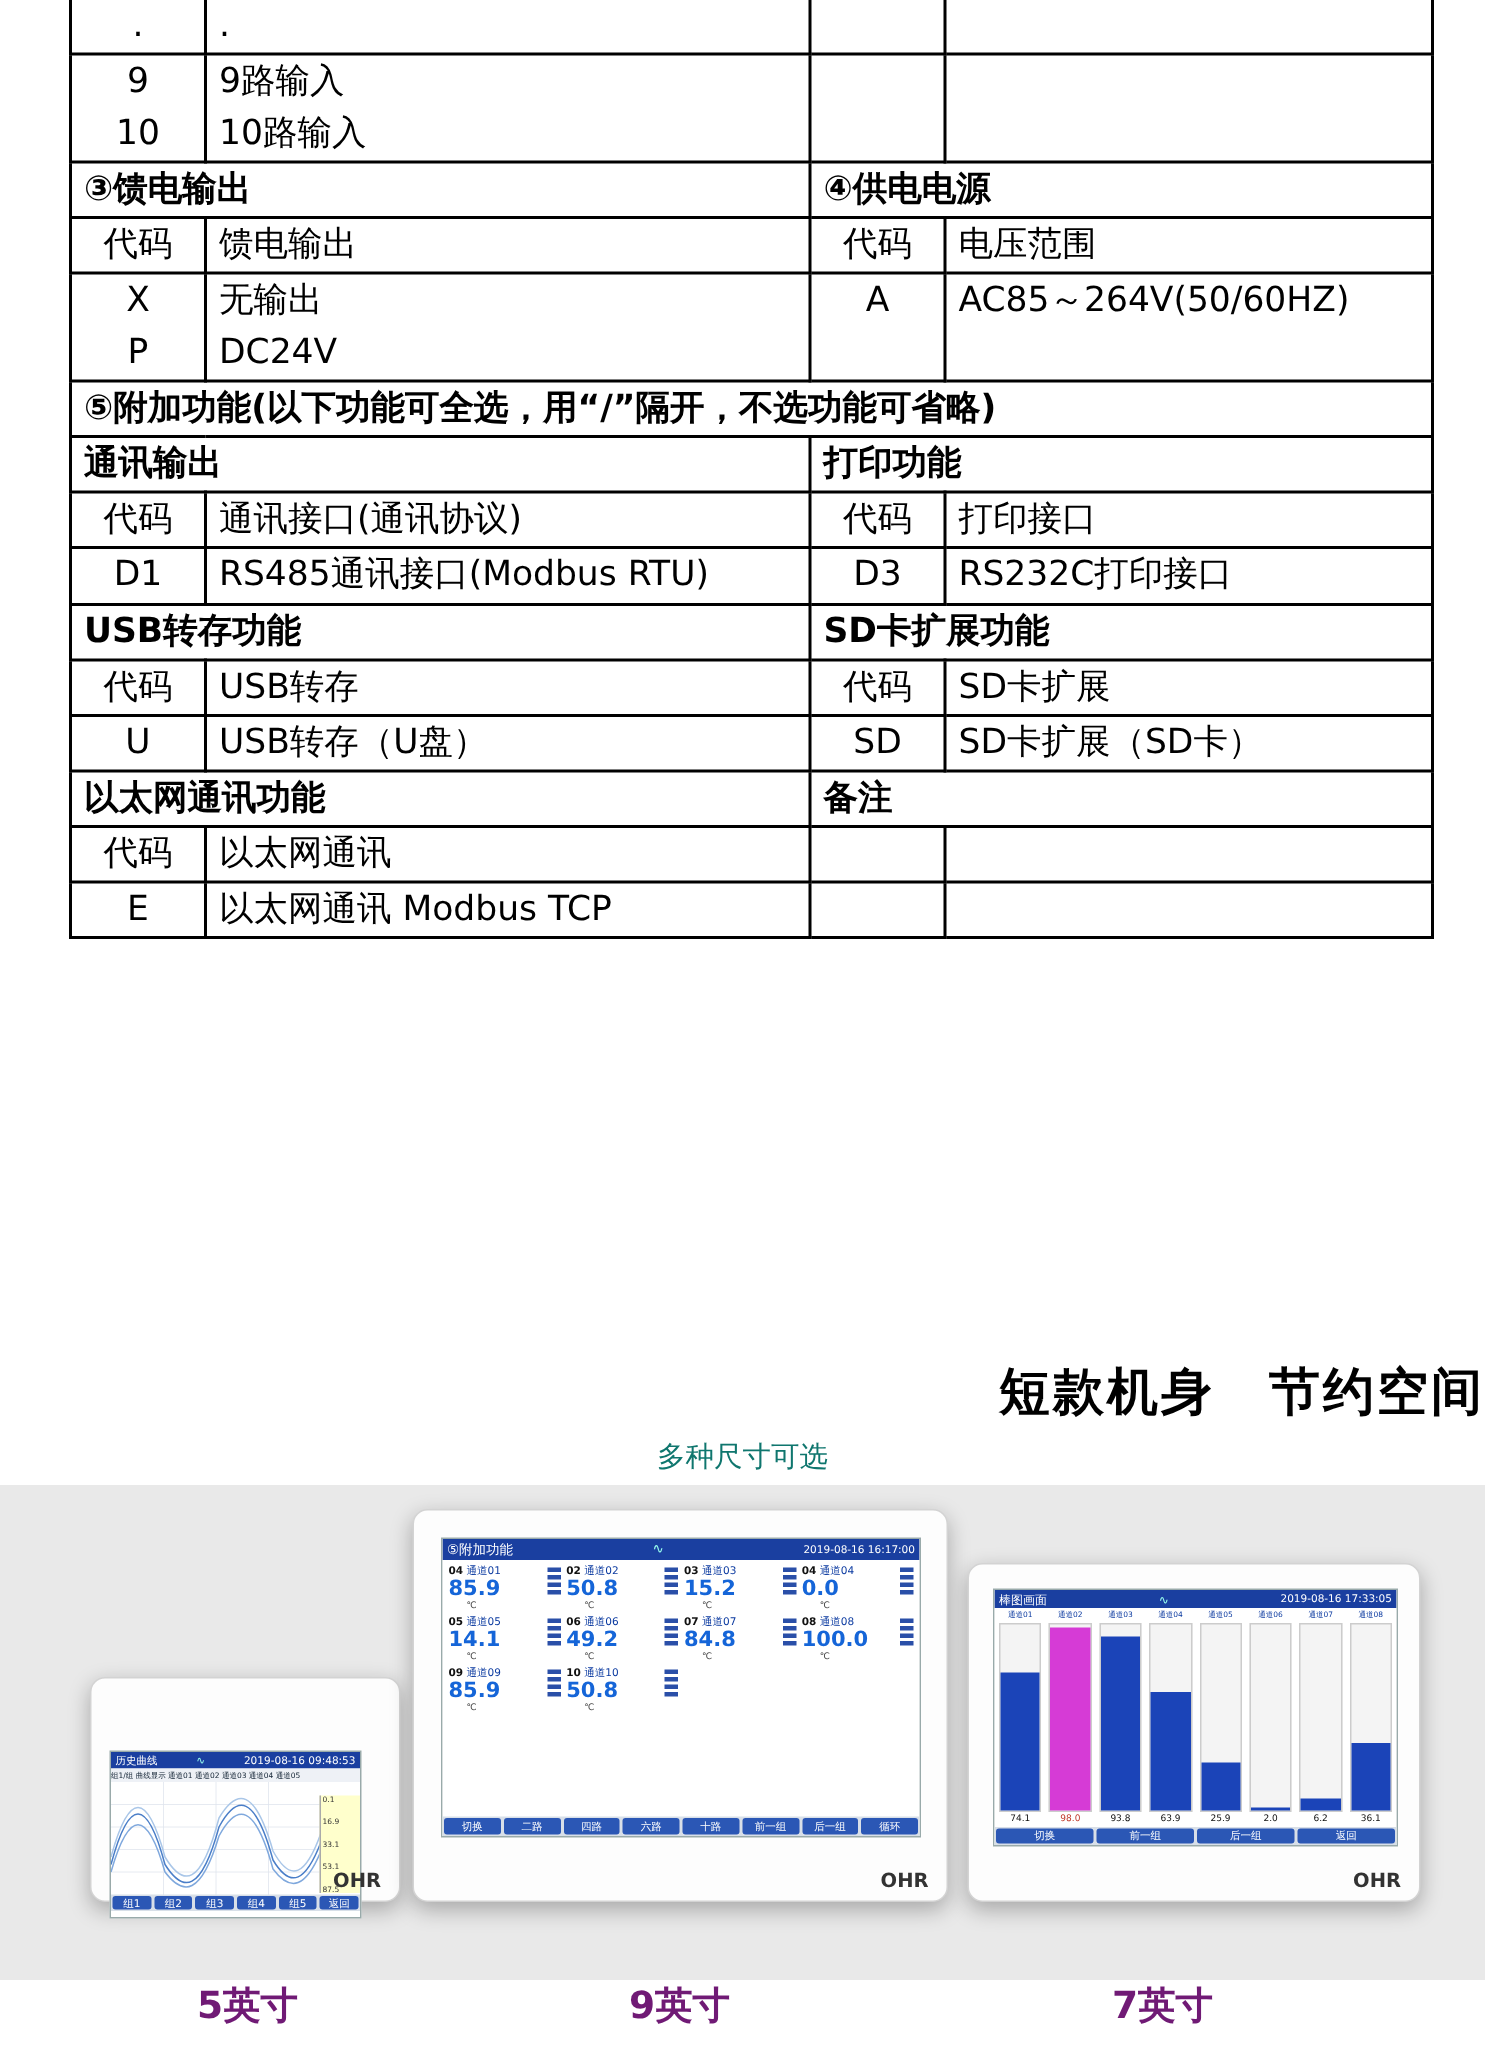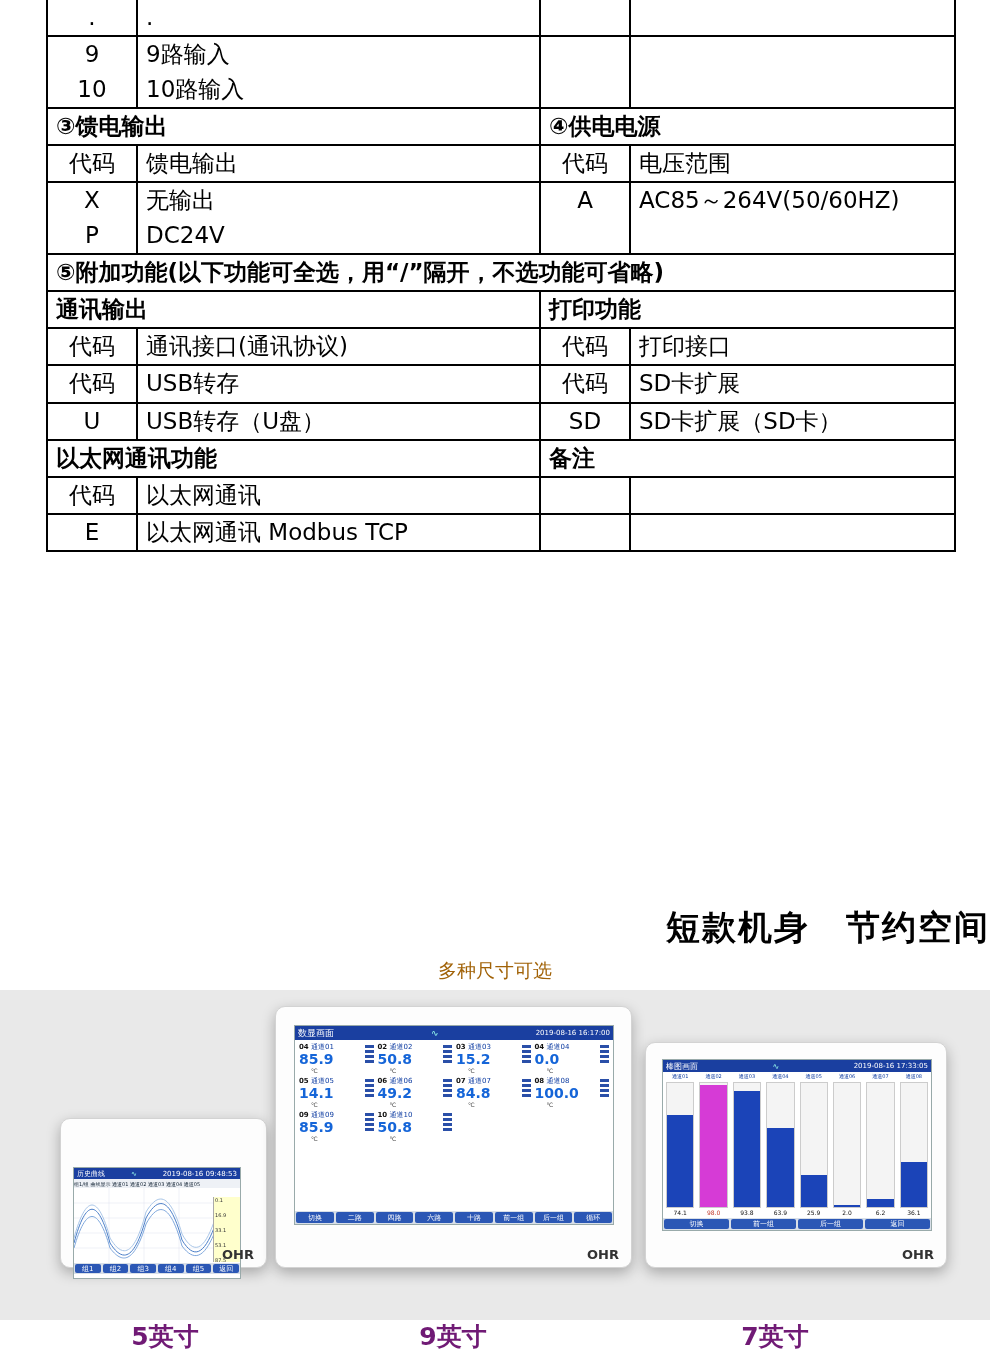--- a/index.html
+++ b/index.html
@@ -41,21 +41,21 @@
   }
   .remark .l2{margin-left:62px;display:block;}
 
   
   .big-title{
     position:absolute;top:905px;left:0;width:990px;text-align:right;
     font-size:34px;font-weight:bold;letter-spacing:2px;
   }
   .sub-title{
     position:absolute;top:958px;left:0;width:990px;text-align:center;
-    font-size:19px;color:#a16207;
+    font-size:19px;color:#0f766e;
   }
 
   
   .photo-area{
     position:absolute;left:0;top:990px;width:990px;height:330px;
     background:#e9e9e9;
   }
   .device{
     position:absolute;
     background:#fdfdfd;
@@ -180,21 +180,31 @@
       <tr>
         <td class="hdr" colspan="2">通讯输出</td>
         <td class="hdr" colspan="2">打印功能</td>
       </tr>
       <tr>
         <td class="c-code center">代码</td>
         <td class="c-desc">通讯接口(通讯协议)</td>
         <td class="c-code center">代码</td>
         <td>打印接口</td>
       </tr>
-
+      <tr>
+        <td class="c-code center">D1</td>
+        <td class="c-desc">RS485通讯接口(Modbus RTU)</td>
+        <td class="c-code center">D3</td>
+        <td>RS232C打印接口</td>
+      </tr>
+
+      <tr>
+        <td class="hdr" colspan="2">USB转存功能</td>
+        <td class="hdr" colspan="2">SD卡扩展功能</td>
+      </tr>
       <tr>
         <td class="c-code center">代码</td>
         <td class="c-desc">USB转存</td>
         <td class="c-code center">代码</td>
         <td>SD卡扩展</td>
       </tr>
       <tr>
         <td class="c-code center">U</td>
         <td class="c-desc">USB转存（U盘）</td>
         <td class="c-code center">SD</td>
@@ -268,21 +278,21 @@
             <div>返回</div>
           </div>
         </div>
       </div>
       <div class="brand">OHR</div>
     </div>
 
     <div class="device" style="left:275px;top:16px;width:355px;height:260px;">
       <div class="screen" style="left:18px;top:18px;width:318px;height:198px;">
         <div class="s-title">
-          <span>数显画面</span>
+          <span>⑤附加功能</span>
           <span style="color:#9fe;">∿</span>
           <span class="tstamp">2019-08-16 16:17:00</span>
         </div>
         <div class="s-body" style="height:184px;position:relative;">
           <div class="grid9">
 
             <div class="cell9">
               <div class="chname"><b>04</b> <span>通道01</span></div>
               <div class="val">85.9</div>
               <div class="unit">℃</div>

